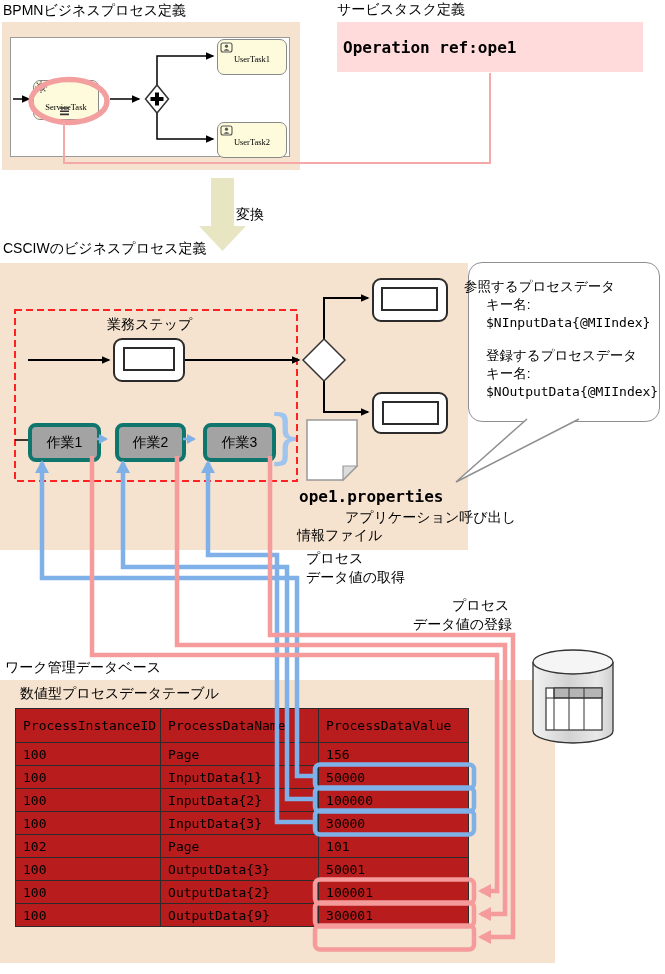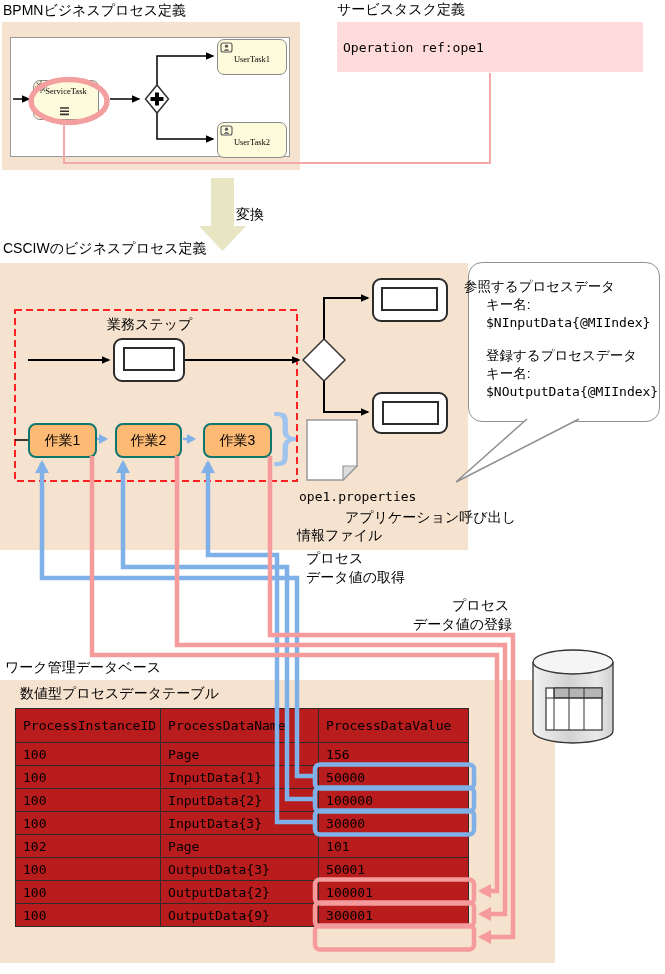--- a/index.html
+++ b/index.html
@@ -1,34 +1,34 @@
 <!DOCTYPE html>
 <html><head>
 <meta charset="utf-8">
 <style>
   html,body{margin:0;padding:0;background:#fff;}
   #stage{position:relative;width:665px;height:974px;overflow:hidden;
          font-family:"Liberation Sans",sans-serif;color:#000;}
   .panel{position:absolute;background:#f5e2cf;}
   .jp{font-family:"Liberation Sans",sans-serif;}
   .lbl{position:absolute;font-size:14px;line-height:17px;white-space:nowrap;}
-  .lbl-mono{position:absolute;font-size:13px;line-height:15px;white-space:nowrap;
-            font-family:"DejaVu Sans Mono",monospace;}
+  .lbl-mono{position:absolute;font-size:16px;line-height:15px;white-space:nowrap;
+            font-family:"DejaVu Sans Mono",monospace;font-weight:bold;}
   
   #bpmn-canvas{position:absolute;left:10px;top:37px;width:278px;height:118px;
                background:#fff;border:1px solid #9a9a9a;}
   .task-yellow{position:absolute;background:#fdfbdc;border:1.5px solid #8a8a8a;border-radius:7px;}
   .task-yellow .tlabel{position:absolute;width:100%;text-align:center;
                        font-size:8.5px;font-family:Liberation Serif, serif;}
   
   #service-def-box{position:absolute;left:337px;top:22px;width:306px;height:50px;background:#ffdbdb;}
   
   .cbox{position:absolute;background:#fff;border:2px solid #2b2b2b;border-radius:9px;}
   .cbox .inner{position:absolute;background:#fff;border:2px solid #2b2b2b;}
-  .work-box{position:absolute;background:#fdba74;border:2px solid #0f766e;border-radius:8px;
+  .work-box{position:absolute;background:#a3a3a3;border:4px solid #0f766e;border-radius:8px;
             display:flex;align-items:center;justify-content:center;font-size:14px;}
   
   #callout{position:absolute;left:468px;top:262px;width:190px;height:158px;background:#fff;
            border:1.5px solid #8f8f8f;border-radius:14px;z-index:4;}
   .co-line{position:absolute;white-space:nowrap;z-index:6;}
   .co-jp{font-size:13.5px;}
   .co-mono{font-size:13px;font-family:"DejaVu Sans Mono",monospace;}
   
   #pd-table{position:absolute;left:15px;top:708px;border-collapse:collapse;background:#b91c1c;z-index:1;}
   #pd-table td,#pd-table th{border:1px solid #2b2b2b;font-family:"DejaVu Sans Mono",monospace;
@@ -53,21 +53,21 @@
   <div class="panel" style="left:0;top:680px;width:555px;height:283px;"></div>
 
   <div class="lbl jp" style="left:3px;top:2px;">BPMNビジネスプロセス定義</div>
   <div class="lbl jp" style="left:337px;top:1px;">サービスタスク定義</div>
   <div class="lbl jp" style="left:3px;top:240px;">CSCIWのビジネスプロセス定義</div>
   <div class="lbl jp" style="left:5px;top:659px;">ワーク管理データベース</div>
   <div class="lbl jp" style="left:20px;top:685px;">数値型プロセスデータテーブル</div>
 
   <div id="bpmn-canvas"></div>
   <div class="task-yellow" style="left:33px;top:80px;width:64px;height:38px;">
-    <span class="tlabel" style="top:5px;">ServiceTask</span>
+    <span class="tlabel" style="top:21px;">ServiceTask</span>
   </div>
   <div class="task-yellow" style="left:217px;top:39px;width:68px;height:34px;">
     <span class="tlabel" style="top:14px;">UserTask1</span>
   </div>
   <div class="task-yellow" style="left:217px;top:122px;width:68px;height:34px;">
     <span class="tlabel" style="top:14px;">UserTask2</span>
   </div>
 
   <div id="service-def-box"></div>
   <div class="lbl-mono" style="left:343px;top:40px;">Operation ref:ope1</div>

